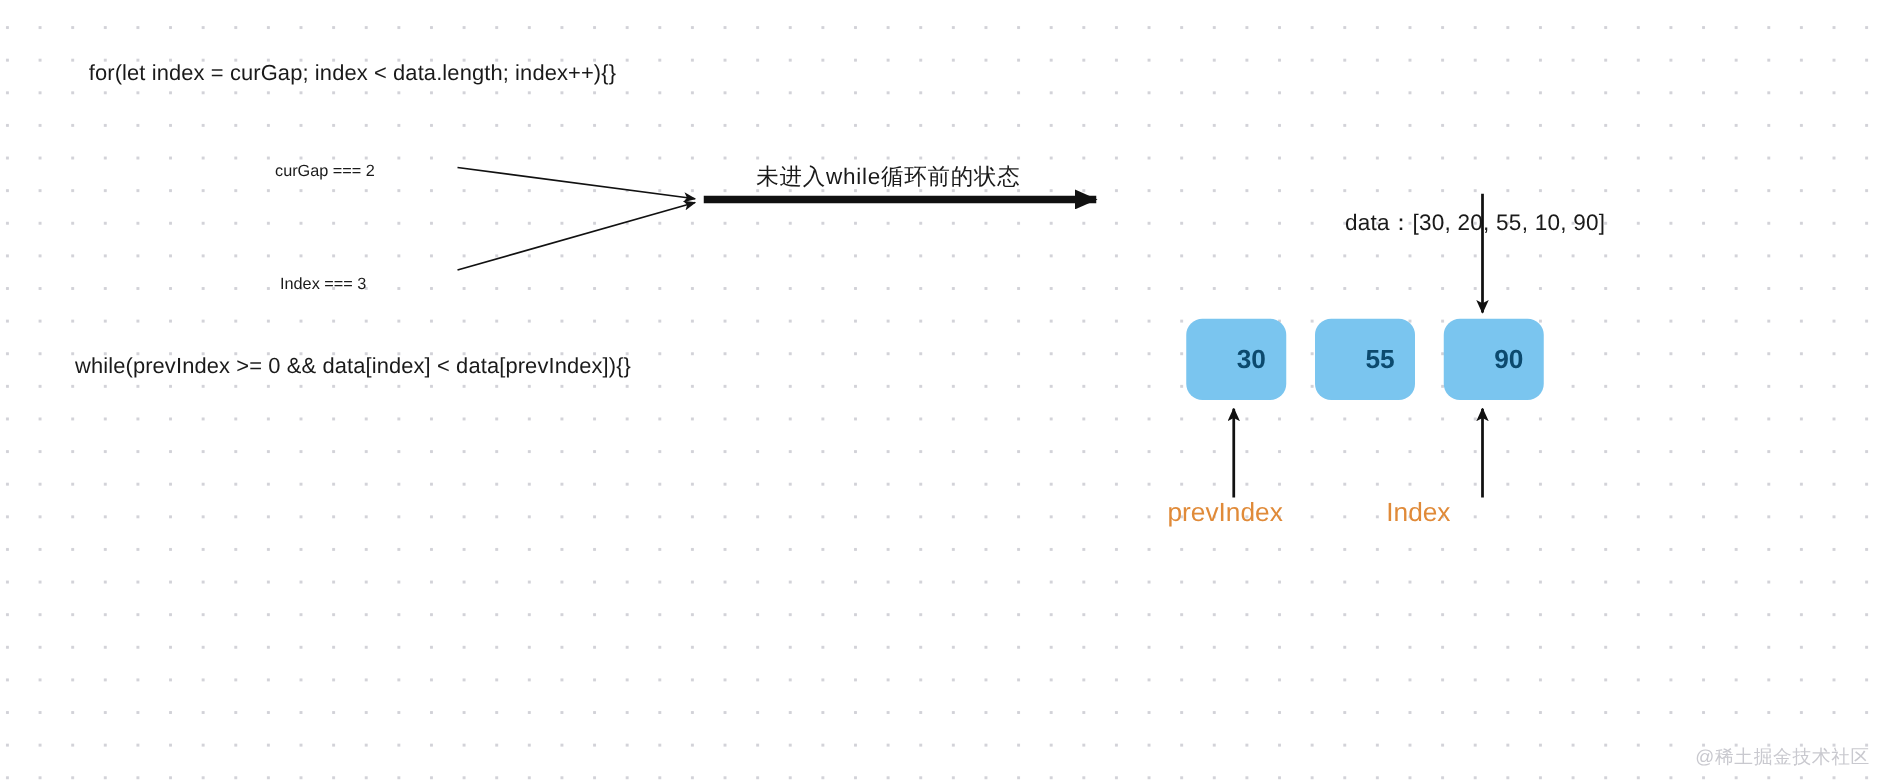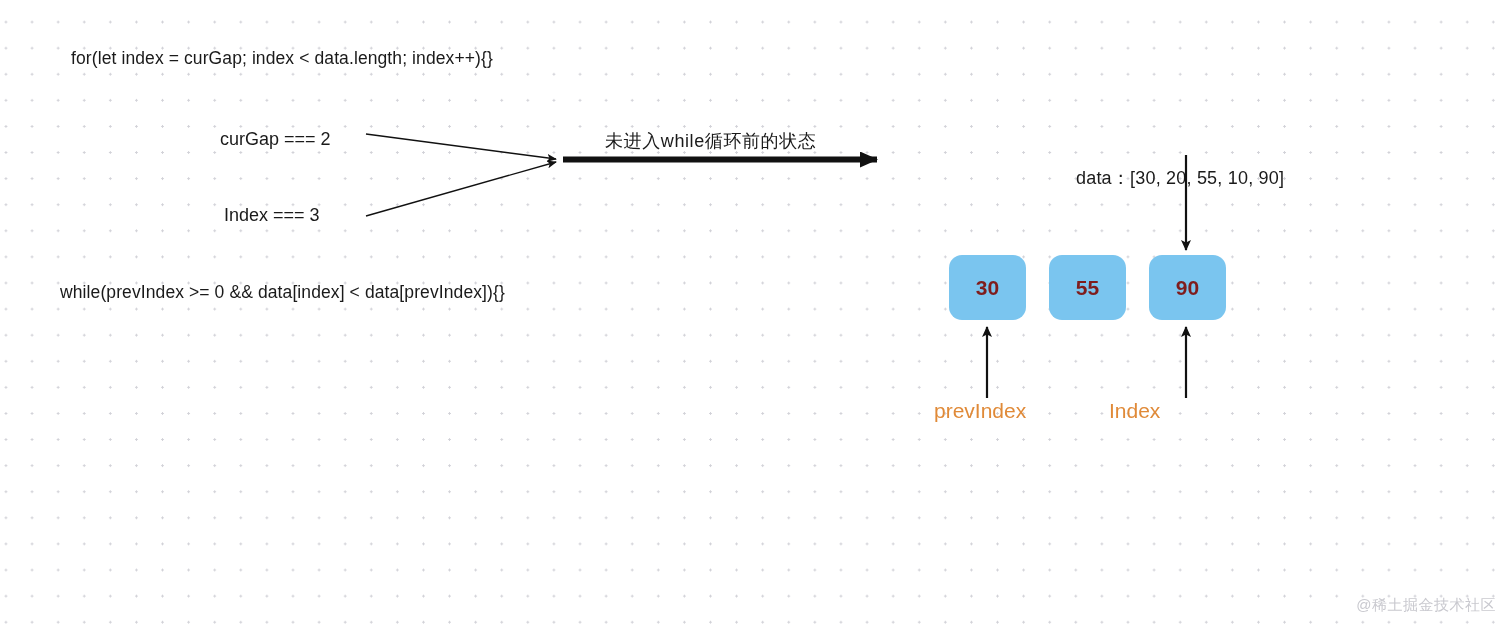--- a/index.html
+++ b/index.html
@@ -26,21 +26,21 @@
     white-space: nowrap;
     line-height: 1;
   }
 
   .code-line {
     font-size: 17.5px;
     letter-spacing: 0.1px;
   }
 
   .ptr-label {
-    font-size: 18px;
+    font-size: 13px;
   }
 
   .stage-label {
     font-size: 18px;
     letter-spacing: 0.6px;
   }
 
   .data-label {
     font-size: 18px;
     letter-spacing: 0.2px;
@@ -49,31 +49,32 @@
 
   
   .array-row {
     position: absolute;
     left: 949px;
     top: 255px;
     display: flex;
     gap: 23px;
   }
   .cell {
-    width: 77px;
+    width: 56px;
     height: 65px;
     border-radius: 13px;
     background: #7ac5ef;
     display: flex;
     align-items: center;
     justify-content: center;
     font-family: "Liberation Sans", sans-serif;
     font-size: 21px;
     font-weight: 700;
-    color: #7f1d1d;
+    color: #0c4a6e;
+    padding-left: 24px;
   }
 
   
   .idx-label {
     position: absolute;
     font-size: 21px;
     color: #e08a38;
     white-space: nowrap;
   }
 
@@ -98,21 +99,21 @@
 </style>
 </head>
 <body>
 
 <div id="canvas">
 
   <div class="txt code-line" style="left:71px; top:50px;">for(let index = curGap; index &lt; data.length; index++){}</div>
 
   <div class="txt ptr-label" style="left:220px; top:130px;">curGap === 2</div>
 
-  <div class="txt ptr-label" style="left:224px; top:206px;">Index === 3</div>
+  <div class="txt ptr-label" style="left:224px; top:220px;">Index === 3</div>
 
   <div class="txt code-line" style="left:60px; top:284px;">while(prevIndex &gt;= 0 &amp;&amp; data[index] &lt; data[prevIndex]){}</div>
 
   <div class="txt stage-label" style="left:605px; top:132px;">未进入while循环前的状态</div>
 
   <div class="txt data-label" style="left:1076px; top:133px;">data：[30, 20, 55, 10, 90]</div>
 
   <svg class="overlay" viewBox="0 0 1512 627">
     <defs>
       <marker id="thinArrow" markerWidth="10" markerHeight="8" refX="9" refY="4" orient="auto" markerUnits="userSpaceOnUse">

